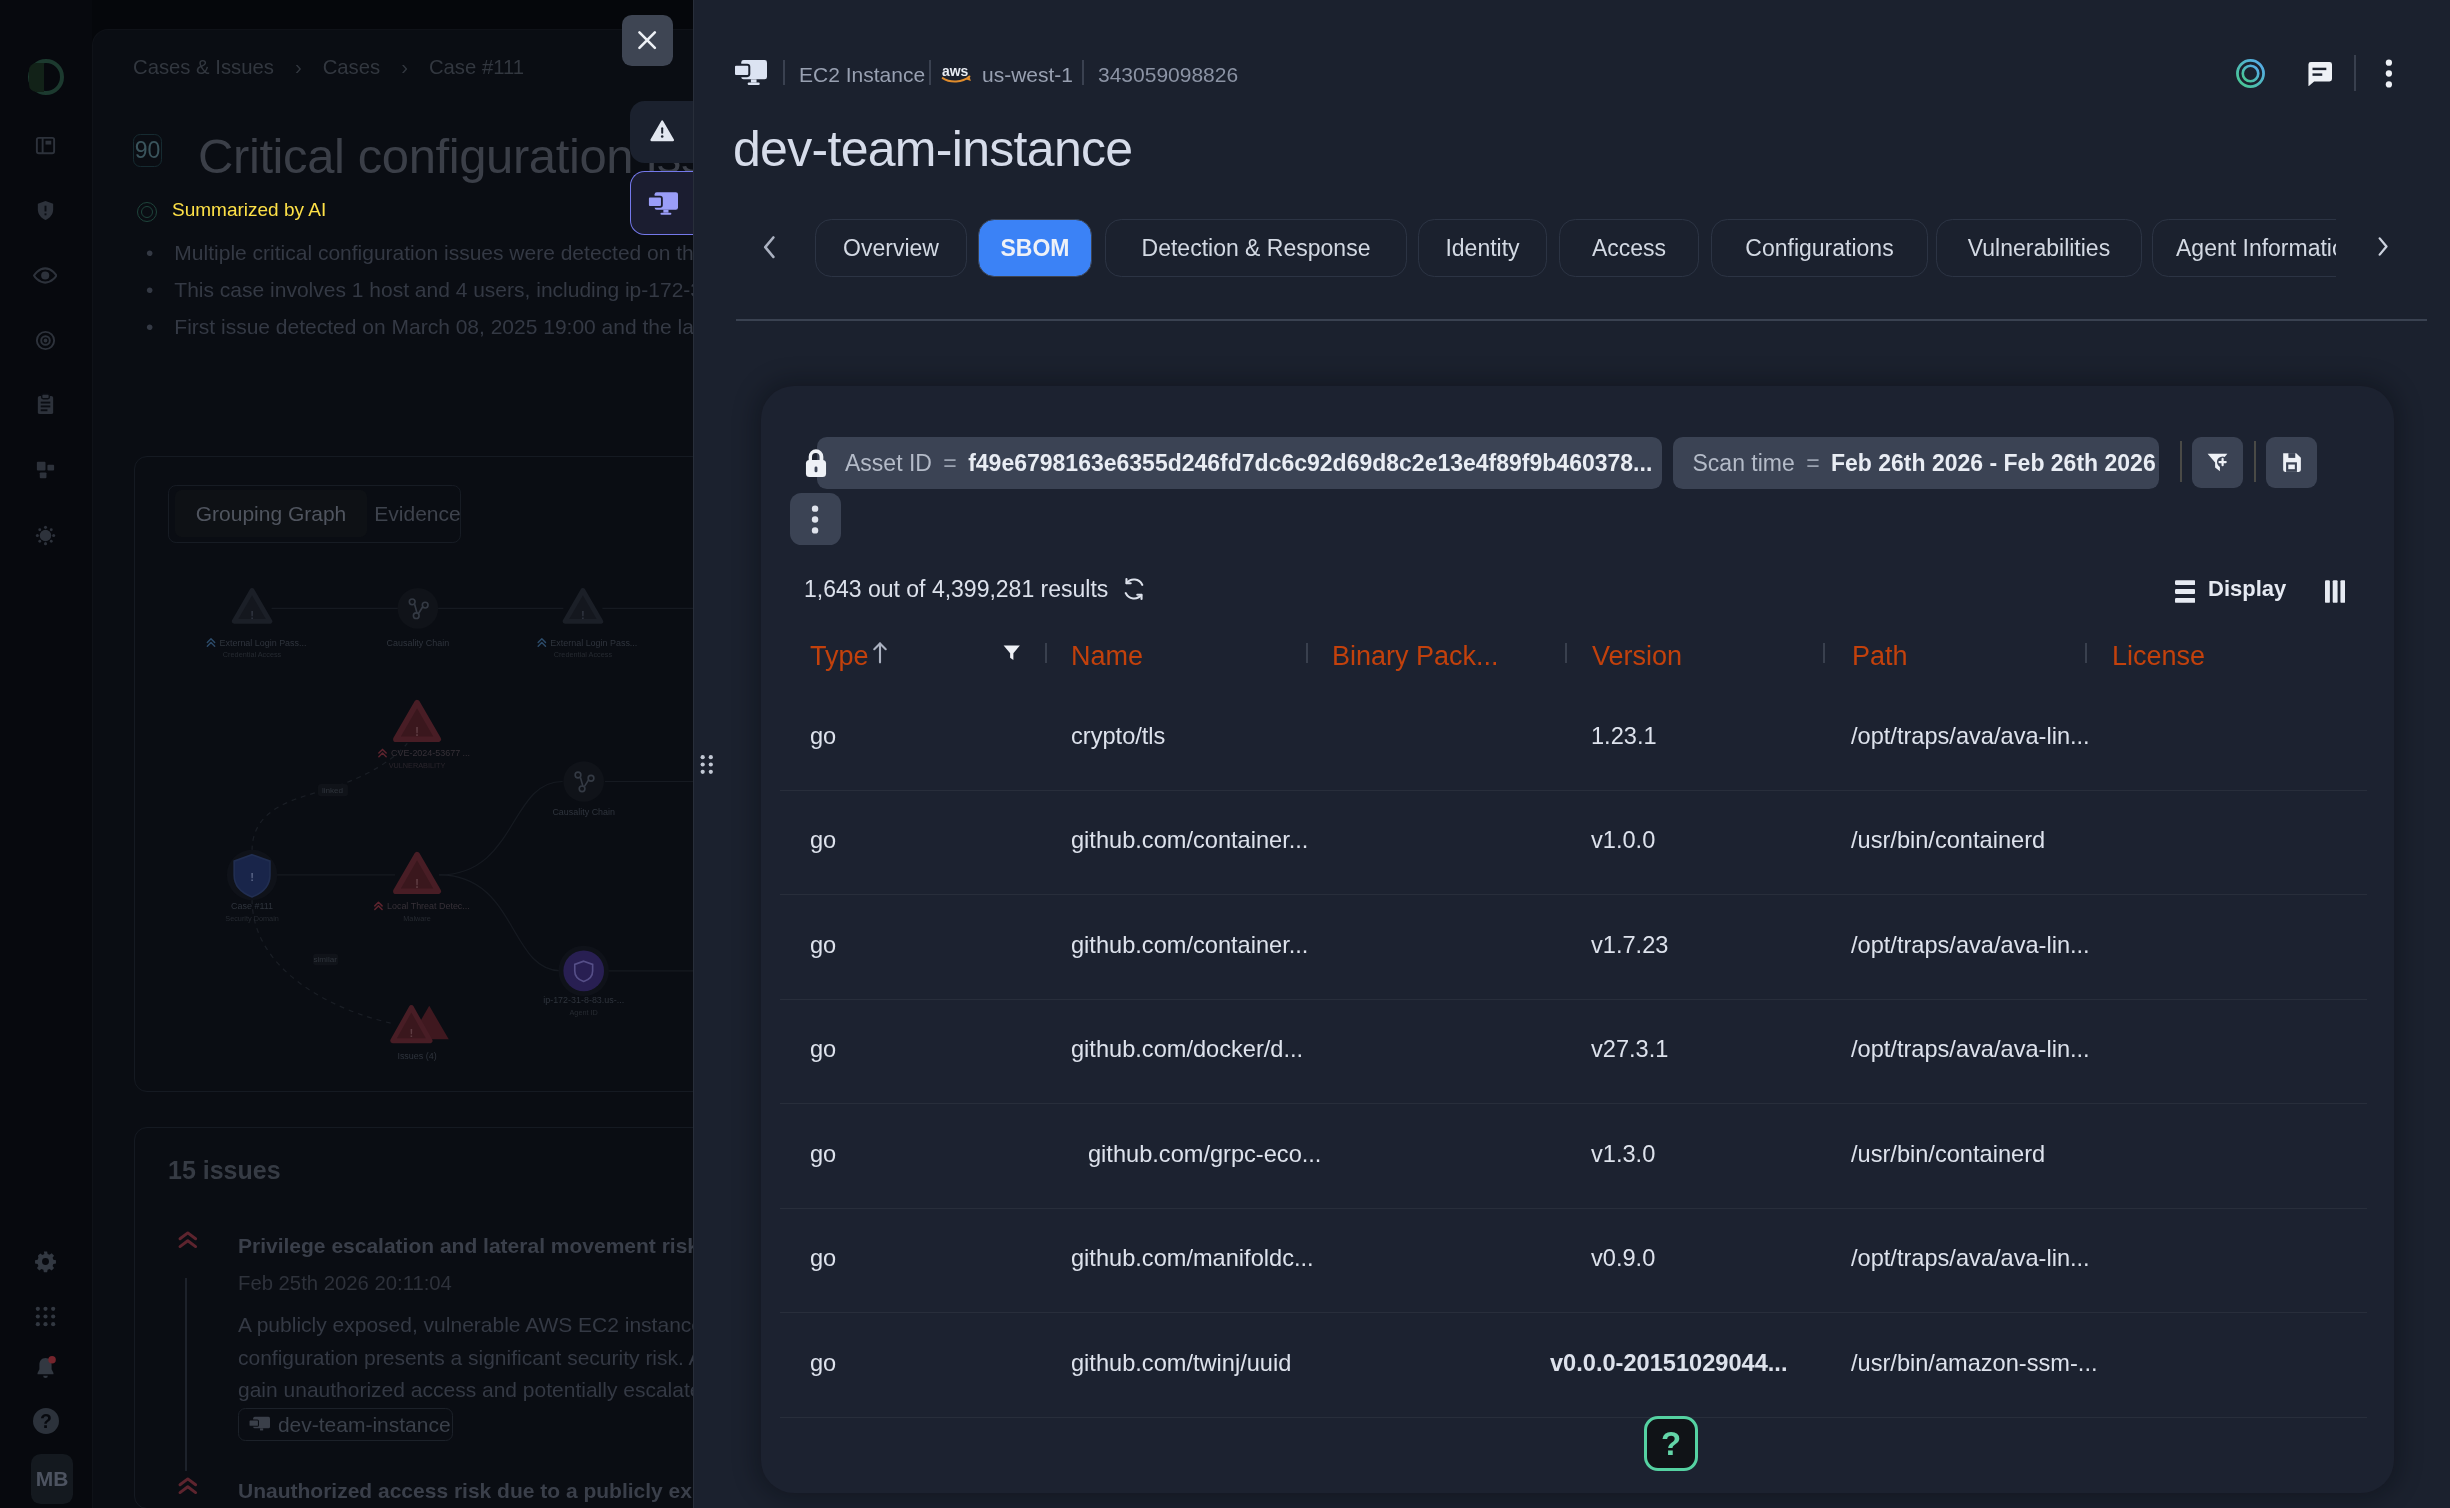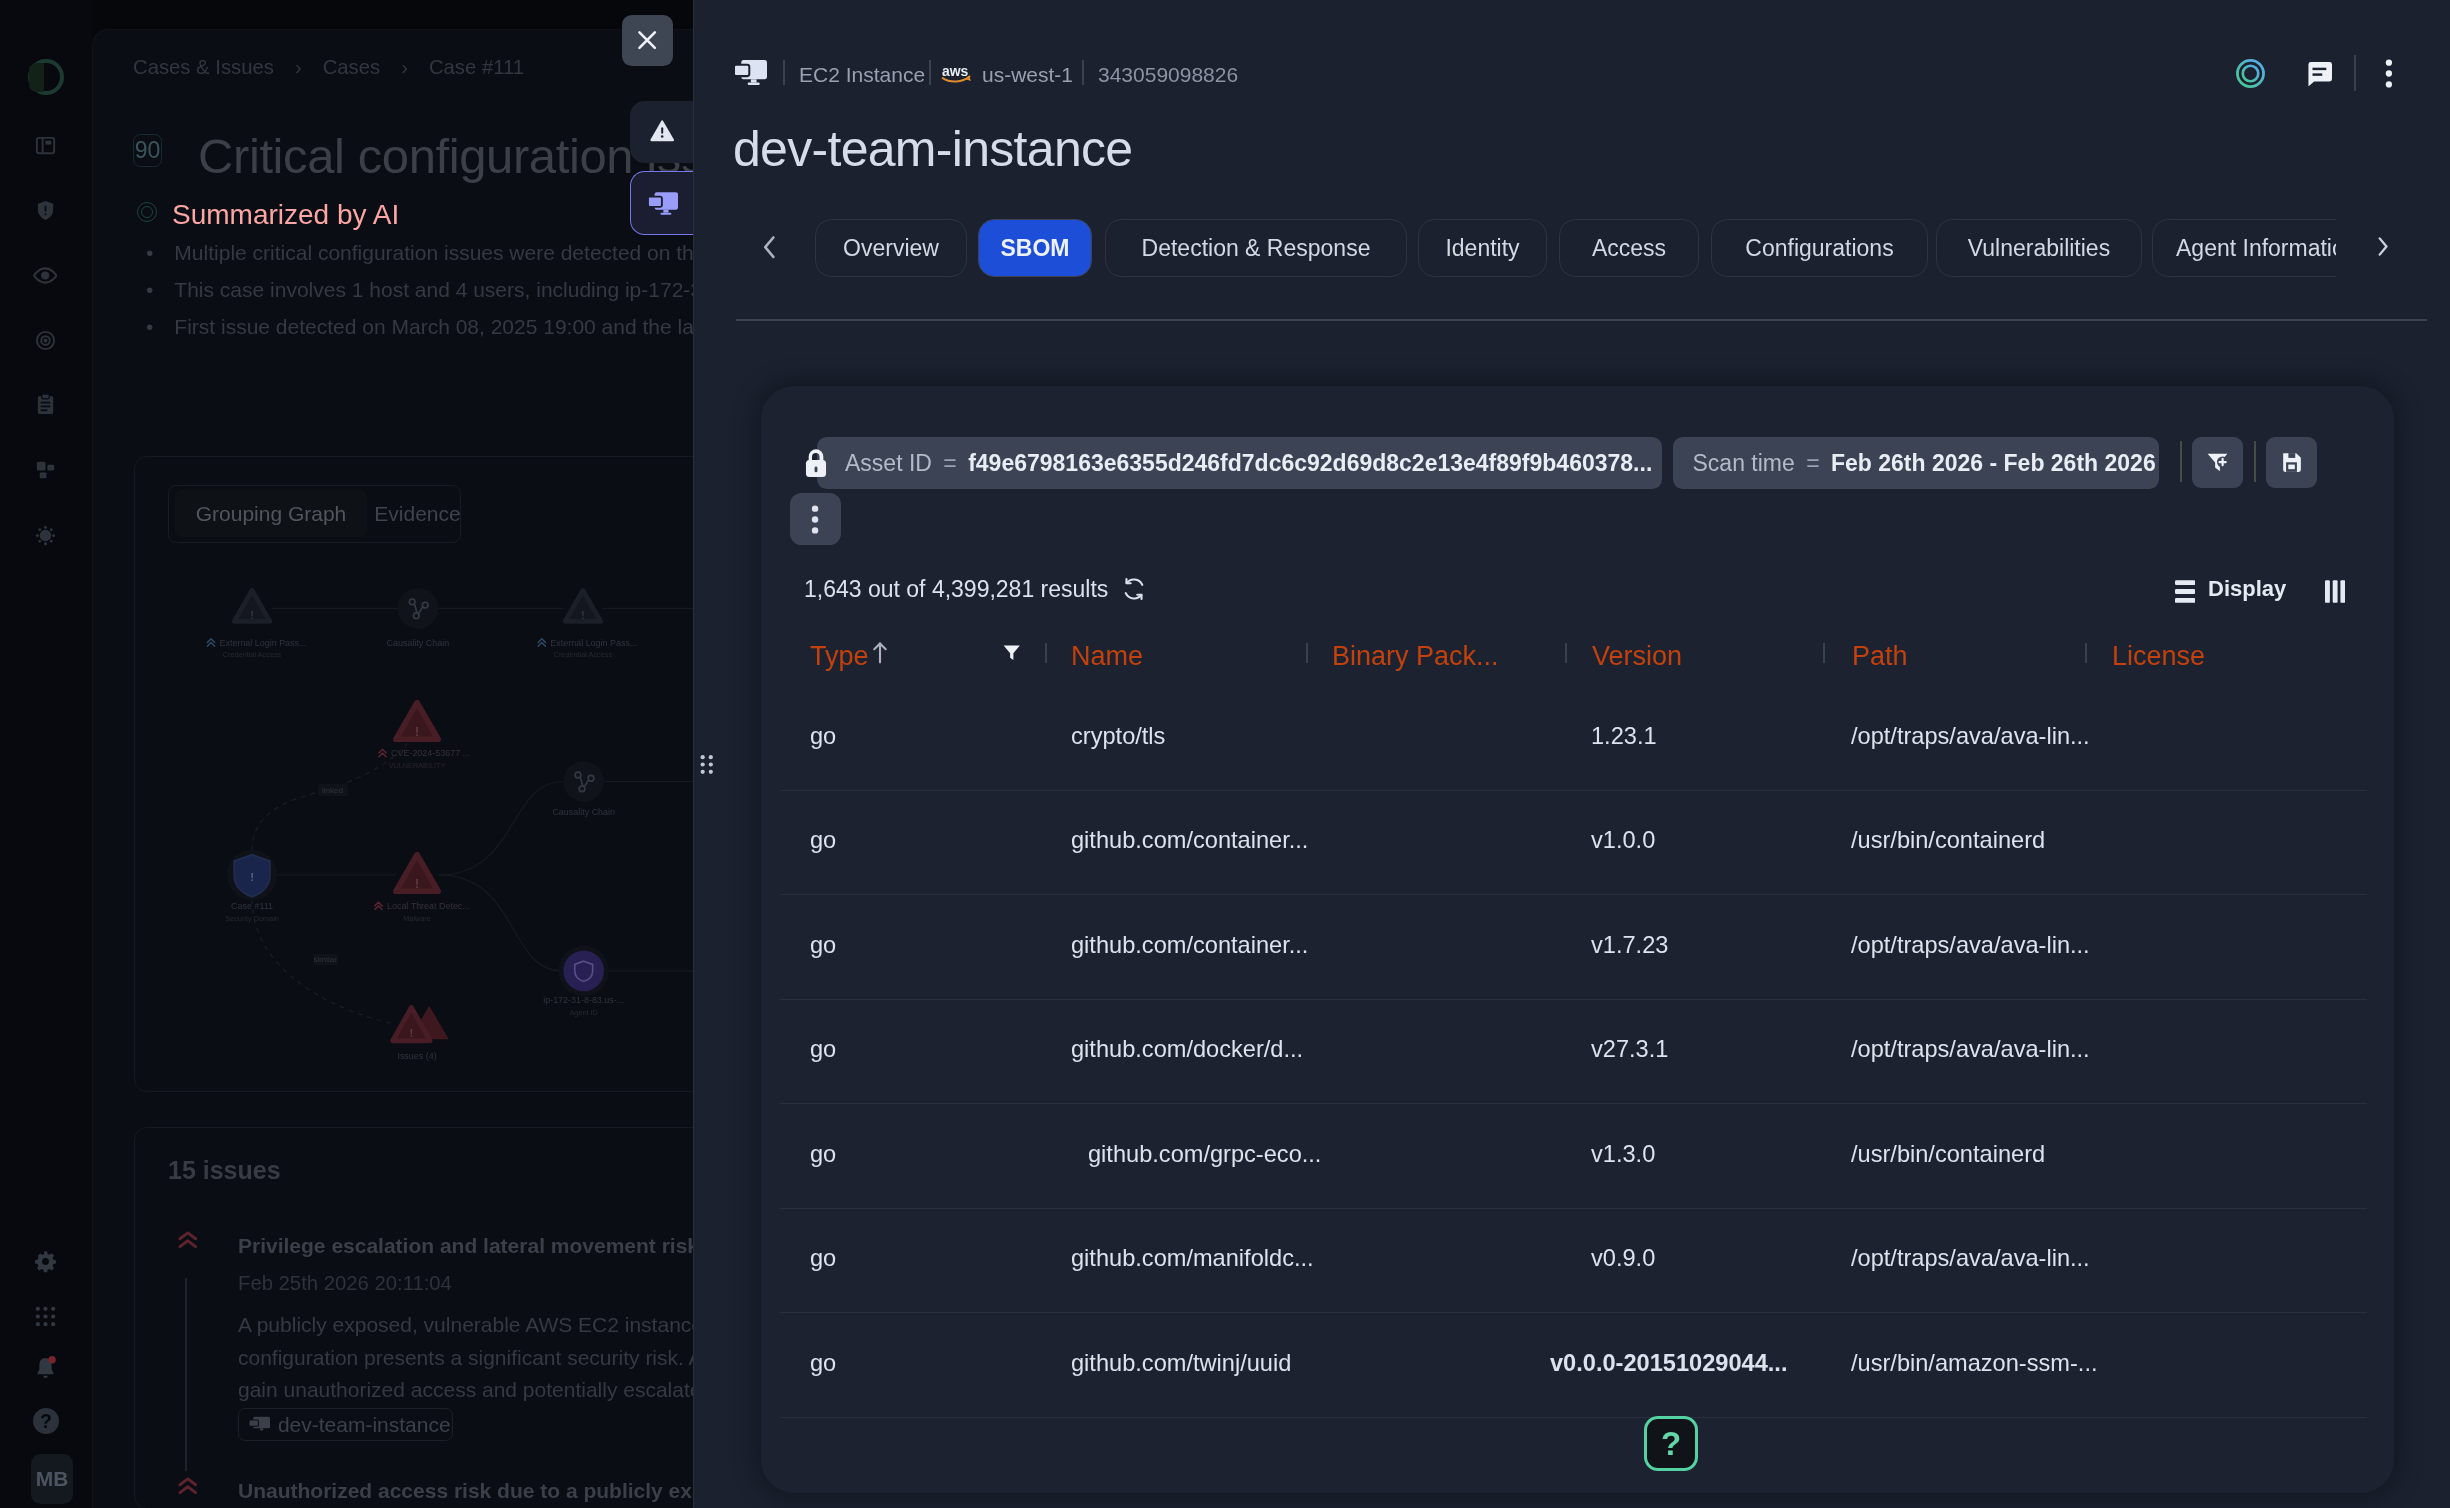--- a/index.html
+++ b/index.html
@@ -20,21 +20,21 @@
   .dimcard { background:#0a0d13; border:0.8px solid #151a22; border-radius:13px; }
   
   #drawer { left:693px; top:0; width:1757px; height:1509px; background:#1b212e;
     border-left:0.8px solid rgba(255,255,255,0.06); }
   .metasep { width:1.6px; background:#3a4150; }
   .meta { color:#98a0b1; font-size:21px; }
   #dtitle { left:733px; top:120px; font-size:50px; color:#d6dcea; letter-spacing:-0.7px; white-space:nowrap;}
   .pill { top:219px; height:58px; border:0.8px solid #2c3444; border-radius:16.3px;
     color:#d3d9e3; font-size:23px; display:flex; align-items:center; justify-content:center;
     white-space:nowrap; }
-  .pill.active { background:#1d4ed8; border-color:#3d4452; color:#eef1f7; font-weight:bold; }
+  .pill.active { background:#3b82f6; border-color:#3d4452; color:#eef1f7; font-weight:bold; }
   #tabfade { left:2336px; top:207px; width:114px; height:81px; background:#1b212e; }
   #tabdivider { left:736px; top:319px; width:1691px; height:1.6px; background:#3a4251; }
   #tablecard { left:761px; top:386px; width:1633px; height:1107px; background:#1c2230; border-radius:33px; box-shadow:0 0 23px 3.3px rgba(6,9,14,0.38); }
   .chip { top:437px; height:52px; background:#3b4354; border-radius:9.8px; color:#b4bbc8;
     font-size:23px; display:flex; align-items:center; white-space:nowrap; overflow:hidden; }
   .chip b { color:#e9edf4; }
   .sqbtn { background:#3b4354; border-radius:9.8px; display:flex; align-items:center; justify-content:center; }
   .hdr { color:#c2410c; font-size:27px; white-space:nowrap; }
   .colsep { width:1.6px; height:19.5px; background:#39404e; top:643px; }
   .cell { color:#dde2ec; font-size:23.6px; white-space:nowrap; }
@@ -126,21 +126,21 @@
     </div>
 
     <div class="abs" style="left:133px;top:56px;white-space:nowrap;">
       <span class="crumb">Cases &amp; Issues</span><span class="crumb" style="margin:0 21px;">›</span><span class="crumb">Cases</span><span class="crumb" style="margin:0 21px;">›</span><span class="crumb">Case #111</span>
     </div>
     <div class="abs" id="badge90">90</div>
     <div class="abs" id="bigtitle">Critical configuration issues on dev-te</div>
 
     <div class="abs" style="left:137px;top:202px;width:20.3px;height:20.3px;border-radius:50%;border:1.6px solid #1e443b;"></div>
     <div class="abs" style="left:141px;top:206px;width:12.2px;height:12.2px;border-radius:50%;border:1.6px solid #1e443b;"></div>
-    <div class="abs" style="left:172px;top:199px;font-size:28px;color:#fca5a5;">Summarized by AI</div>
+    <div class="abs" style="left:172px;top:199px;font-size:19px;color:#fde047;">Summarized by AI</div>
     <div class="abs dimtext" style="left:146px;top:241px;font-size:21px;white-space:nowrap;">•<span style="margin-left:21px;">Multiple critical configuration issues were detected on the dev-team-instance EC2 instance in</span></div>
     <div class="abs dimtext" style="left:146px;top:278px;font-size:21px;white-space:nowrap;">•<span style="margin-left:21px;">This case involves 1 host and 4 users, including ip-172-31-8-83.us-west-1.compute.internal</span></div>
     <div class="abs dimtext" style="left:146px;top:315px;font-size:21px;white-space:nowrap;">•<span style="margin-left:21px;">First issue detected on March 08, 2025 19:00 and the last issue detected on March 08, 2025</span></div>
 
     <div class="abs dimcard" style="left:134px;top:456px;width:1138px;height:636px;overflow:hidden;">
       <div class="abs" style="left:33px;top:28px;width:293px;height:58px;border:0.8px solid #171c24;border-radius:8.1px;"></div>
       <div class="abs" style="left:40px;top:33px;width:192px;height:47px;background:#0e1115;border-radius:6.5px;color:#50555f;font-size:21px;display:flex;align-items:center;justify-content:center;">Grouping Graph</div>
       <div class="abs" style="left:236px;top:33px;width:93px;height:47px;color:#3e434d;font-size:21px;display:flex;align-items:center;justify-content:center;">Evidence</div>
       <svg class="abs" style="left:0;top:0;" width="1138" height="636" viewBox="0 0 1400 782" font-family="Liberation Sans, sans-serif">
         <g stroke="#161a21" stroke-width="1.5" fill="none">

